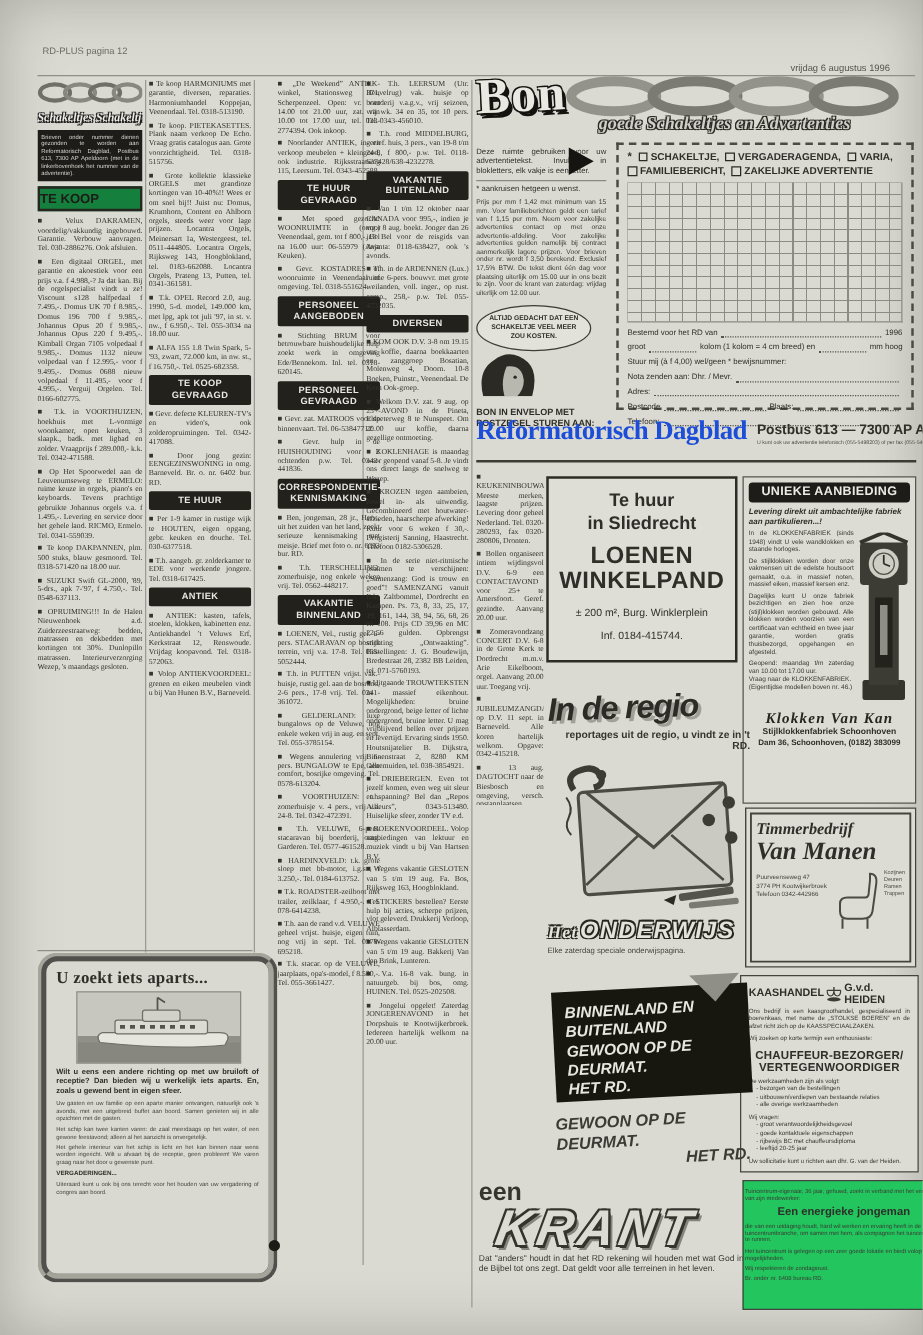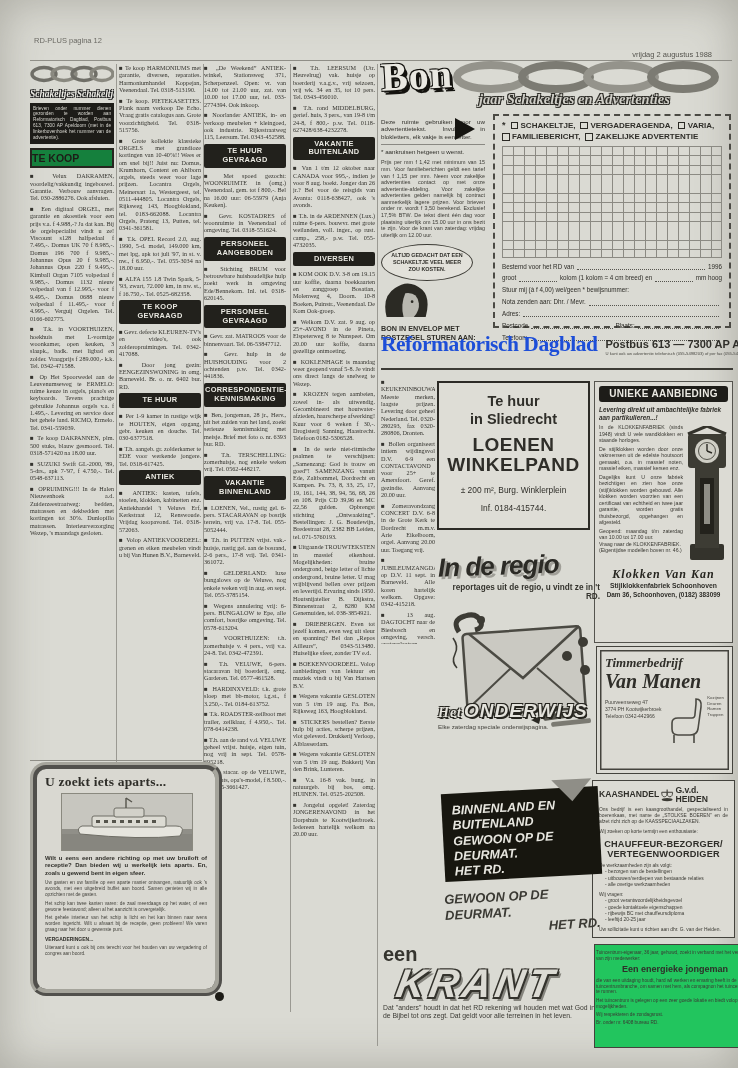--- a/index.html
+++ b/index.html
@@ -54,21 +54,21 @@
 .kl-h{background:#1d1c18;color:#eceae3;font:800 10px/1 "Liberation Sans",sans-serif;text-align:center;padding:3px 0;border-radius:3px;letter-spacing:.3px}
 .kl-i{font:700 italic 6.4px/1.2 "Liberation Sans",sans-serif;margin:4px 0 3px}
 .kl-b{font-size:5.2px;line-height:1.25;text-align:justify;color:#3a3933}
 .kl-clock{float:right;margin:2px 0 2px 3px}
 .kl-logo{font:700 italic 12px/1 "Liberation Serif",serif;text-align:center;margin-top:4px;letter-spacing:1px;color:#26251f}
 .kl-s1{font:800 6.8px/1.2 "Liberation Sans",sans-serif;text-align:center;margin-top:2px}
 .kl-s2{font:800 6.4px/1.2 "Liberation Sans",sans-serif;text-align:center}
 .regio{left:438px;top:552px;width:162px}
 .regio-t{font:900 italic 26px/1 "Liberation Sans",sans-serif;color:#2c2b26;text-shadow:2.5px 2.5px 0 #a09f98;transform:rotate(-2deg);letter-spacing:-1px}
 .regio-c{font:700 8.2px/1.15 "Liberation Sans",sans-serif;text-align:right;margin-top:5px;color:#35342e}
-.onderw{left:438px;top:701px;width:162px}
+.onderw{left:438px;top:735px;width:162px}
 .ow-t{font:900 italic 19px/1 "Liberation Sans",sans-serif;color:#e4e3dc;text-shadow:1.5px 1.5px 0 #26251f,-1px -1px 0 #26251f,1px -1px 0 #26251f,-1px 1px 0 #26251f;letter-spacing:1px;white-space:nowrap}
 .ow-t .hw{font:800 italic 14px/1 "Liberation Serif",serif;margin-right:2px}
 .ow-c{font:400 6.2px/1 "Liberation Sans",sans-serif;margin-top:4px;color:#44433d}
 .timmer{left:596px;top:646px;width:137px;height:128px;border:1px solid #44433d;box-shadow:inset 0 0 0 3px #dcdbd4,inset 0 0 0 4.5px #44433d;padding:9px 8px;background:#dcdbd4}
 .tm-1{font:800 italic 13px/1 "Liberation Serif",serif}
 .tm-2{font:800 italic 20px/1 "Liberation Serif",serif;margin-top:2px}
 .tm-addr{font:400 5px/1.35 "Liberation Sans",sans-serif;margin-top:8px;color:#44433d}
 .tm-prod{font:400 4.4px/1.3 "Liberation Sans",sans-serif;color:#4b4a44}
 .kaas{left:592px;top:780px;width:143px;height:158px;border:1px solid #44433d;padding:5px 6px;background:#dcdbd4;font-family:"Liberation Sans",sans-serif}
 .ka-h{display:flex;align-items:center;justify-content:space-between;font:800 8.6px/1 "Liberation Sans",sans-serif}
@@ -81,39 +81,39 @@
 .deur-w{left:445px;top:888px;width:155px;transform:rotate(-3deg);font:800 italic 13px/1.2 "Liberation Sans",sans-serif;color:#3b3a34}
 .krant{left:383px;top:944px;width:212px}
 .kr-1{font:800 20px/1 "Liberation Sans",sans-serif;color:#35342e}
 .kr-2{font:900 italic 40px/0.9 "Liberation Sans",sans-serif;color:#dcdbd4;text-shadow:2px 2px 0 #34332d,-1.5px -1.5px 0 #34332d,1.5px -1.5px 0 #34332d,-1.5px 1.5px 0 #34332d,4px 4px 0 #85847d;letter-spacing:4px;transform:skewX(-10deg);margin-left:14px}
 .kr-3{font:400 23px/1 "Liberation Sans",sans-serif;color:#4b4a44;margin-left:60px;margin-top:-2px}
 .kr-b{font:400 6.8px/1.25 "Liberation Sans",sans-serif;color:#3a3933;margin-top:3px;text-align:justify}
 .jman{left:594px;top:944px;width:162px;height:104px;border:1px solid #44433d;padding:5px 1px;background:#22c55e;font-family:"Liberation Sans",sans-serif}
 .jm-i{font-size:4.7px;line-height:1.25;color:#3a3933}
 .jm-t{font:800 9px/1.1 "Liberation Sans",sans-serif;text-align:center;margin:3px 0}
 .jm-p{font-size:4.7px;line-height:1.25;color:#3a3933;margin-top:2.5px}
-.aparts{left:30px;top:762px;width:192px;height:234px;border:7px ridge #a5a49b;border-radius:16px;background:#d9d8d1;padding:6px 8px}
+.aparts{left:30px;top:762px;width:192px;height:264px;border:7px ridge #a5a49b;border-radius:16px;background:#d9d8d1;padding:6px 8px}
 .ap-t{font:800 13.5px/1 "Liberation Serif",serif;letter-spacing:.2px}
 .ap-photo{margin:4px 0 4px 16px;width:132px;height:58px;background:linear-gradient(#c7c6bf 0 62%,#908f88 62% 100%);position:relative;border:1px solid #8a897f;overflow:hidden}
 .ap-i{font:700 6px/1.25 "Liberation Sans",sans-serif;text-align:justify}
 .ap-p{font:400 4.7px/1.25 "Liberation Sans",sans-serif;text-align:justify;margin-top:3px;color:#44433d}
 .ap-s{font:700 5px/1.2 "Liberation Sans",sans-serif;margin-top:3px}
 .ap-foot{display:flex;align-items:center;gap:4px;margin-top:5px}
 .rederij{writing-mode:vertical-rl;transform:rotate(180deg);font:700 5px/1 "Liberation Sans",sans-serif;letter-spacing:2px;color:#3a3933}
 .ichtus{border:2px solid #2c2b26;padding:4px 6px;font:800 11px/1 "Liberation Serif",serif;letter-spacing:1px;background:#e0dfd8}
 .ap-addr{font:400 4.4px/1.5 "Liberation Sans",sans-serif;color:#44433d}
 .dot{left:215px;top:992px;width:9px;height:9px;border-radius:50%;background:#1c1b16}
 </style>
 </head>
 <body>
 
 <div class="sheet">
 
   <div class="abs ed">RD-PLUS pagina 12</div>
-  <div class="abs dt">vrijdag 2 augustus 1988</div>
+  <div class="abs dt">vrijdag 6 augustus 1996</div>
   <div class="abs rule" style="left:30px;right:6px;top:60px"></div>
 
   <div class="abs vrule" style="left:116px;top:64px;height:698px"></div>
   <div class="abs vrule" style="left:203px;top:64px;height:698px"></div>
   <div class="abs vrule" style="left:290px;top:64px;height:948px"></div>
   <div class="abs vrule" style="left:377px;top:64px;height:982px"></div>
   <div class="abs rule" style="left:30px;top:760px;width:172px"></div>
 
   <section class="col" style="left:30px;top:64px;width:84px;height:698px">
     <div>
@@ -151,21 +151,21 @@
         <div class="cb-i">■ Gevr. defecte KLEUREN-TV's en video's, ook zolderopruimingen. Tel. 0342-417088.</div>
         <div class="cb-i">■ Door jong gezin: EENGEZINSWONING in omg. Barneveld. Br. o. nr. 6402 bur. RD.</div>
         <div class="cb-h">TE HUUR</div>
         <div class="cb-i">■ Per 1-9 kamer in rustige wijk te HOUTEN, eigen opgang, gebr. keuken en douche. Tel. 030-6377518.</div>
         <div class="cb-i">■ T.h. aangeb. gr. zolderkamer te EDE voor werkende jongere. Tel. 0318-617425.</div>
         <div class="cb-h">ANTIEK</div>
         <div class="cb-i">■ ANTIEK: kasten, tafels, stoelen, klokken, kabinetten enz. Antiekhandel 't Veluws Erf, Kerkstraat 12, Renswoude. Vrijdag koopavond. Tel. 0318-572063.</div>
         <div class="cb-i">■ Volop ANTIEKVOORDEEL: grenen en eiken meubelen vindt u bij Van Hunen B.V., Barneveld.</div>
       </div>
   </section>
-  <section class="col" style="left:204px;top:64px;width:82px;height:948px">
+  <section class="col" style="left:222px;top:64px;width:82px;height:948px">
     <div>
 
     <div class="cb-i">■ „De Weekend” ANTIEK-winkel, Stationsweg 371, Scherpenzeel. Open: vr. van 14.00 tot 21.00 uur, zat. van 10.00 tot 17.00 uur, tel. 033-2774394. Ook inkoop.</div>
         <div class="cb-i">■ Noorlander ANTIEK, in- en verkoop meubelen + kleingoed, ook industrie. Rijksstraatweg 115, Leersum. Tel. 0343-452588.</div>
         <div class="cb-h">TE HUUR GEVRAAGD</div>
         <div class="cb-i">■ Met spoed gezocht: WOONRUIMTE in (omg.) Veenendaal, gem. tot f 800,-. Bel na 16.00 uur: 06-55979 (Anja Keuken).</div>
         <div class="cb-i">■ Gevr. KOSTADRES of woonruimte in Veenendaal of omgeving. Tel. 0318-551624.</div>
         <div class="cb-h">PERSONEEL AANGEBODEN</div>
         <div class="cb-i">■ Stichting BRUM voor betrouwbare huishoudelijke hulp zoekt werk in omgeving Ede/Bennekom. Inl. tel. 0318-620145.</div>
         <div class="cb-h">PERSONEEL GEVRAAGD</div>
@@ -223,21 +223,21 @@
   </section>
 
   <section class="abs bon">
     <svg class="abs" style="left:70px;top:2px" width="270" height="34" viewBox="0 0 270 34">
       <ellipse cx="40" cy="17" rx="34" ry="12" fill="none" stroke="#94938b" stroke-width="8"></ellipse>
       <ellipse cx="105" cy="17" rx="34" ry="12" fill="none" stroke="#7c7b73" stroke-width="8"></ellipse>
       <ellipse cx="170" cy="17" rx="34" ry="12" fill="none" stroke="#94938b" stroke-width="8"></ellipse>
       <ellipse cx="232" cy="17" rx="32" ry="12" fill="none" stroke="#7c7b73" stroke-width="8"></ellipse>
     </svg>
     <div class="abs bon-word">Bon</div>
-    <div class="abs bon-tag">jaar Schakeltjes en Advertenties</div>
+    <div class="abs bon-tag">goede Schakeltjes en Advertenties</div>
 
     <div class="abs bon-left">
       <div class="bl-t1">Deze ruimte gebruiken voor uw advertentietekst. Invullen in blokletters, elk vakje is een letter.</div>
       <div class="bl-t2">* aankruisen hetgeen u wenst.</div>
       <div class="bl-pr">Prijs per mm f 1,42 met minimum van 15 mm. Voor familieberichten geldt een tarief van f 1,15 per mm. Neem voor zakelijke advertenties contact op met onze advertentie-afdeling. Voor zakelijke advertenties gelden namelijk bij contract aanmerkelijk lagere prijzen. Voor brieven onder nr. wordt f 3,50 berekend. Exclusief 17,5% BTW. De tekst dient één dag voor plaatsing uiterlijk om 15.00 uur in ons bezit te zijn. Voor de krant van zaterdag: vrijdag uiterlijk om 12.00 uur.</div>
       <div class="bubble">ALTIJD GEDACHT DAT EEN SCHAKELTJE VEEL MEER ZOU KOSTEN.</div>
       <svg width="52" height="34" viewBox="0 0 60 40">
         <path d="M6 40 Q0 16 16 6 Q32 -6 48 8 Q58 18 52 40 Z" fill="#2b2a24"></path>
         <path d="M28 12 Q42 10 44 24 Q45 32 38 40 L26 40 Q22 26 28 12" fill="#b9b8b0"></path>
         <circle cx="36" cy="22" r="1.6" fill="#2b2a24"></circle>

